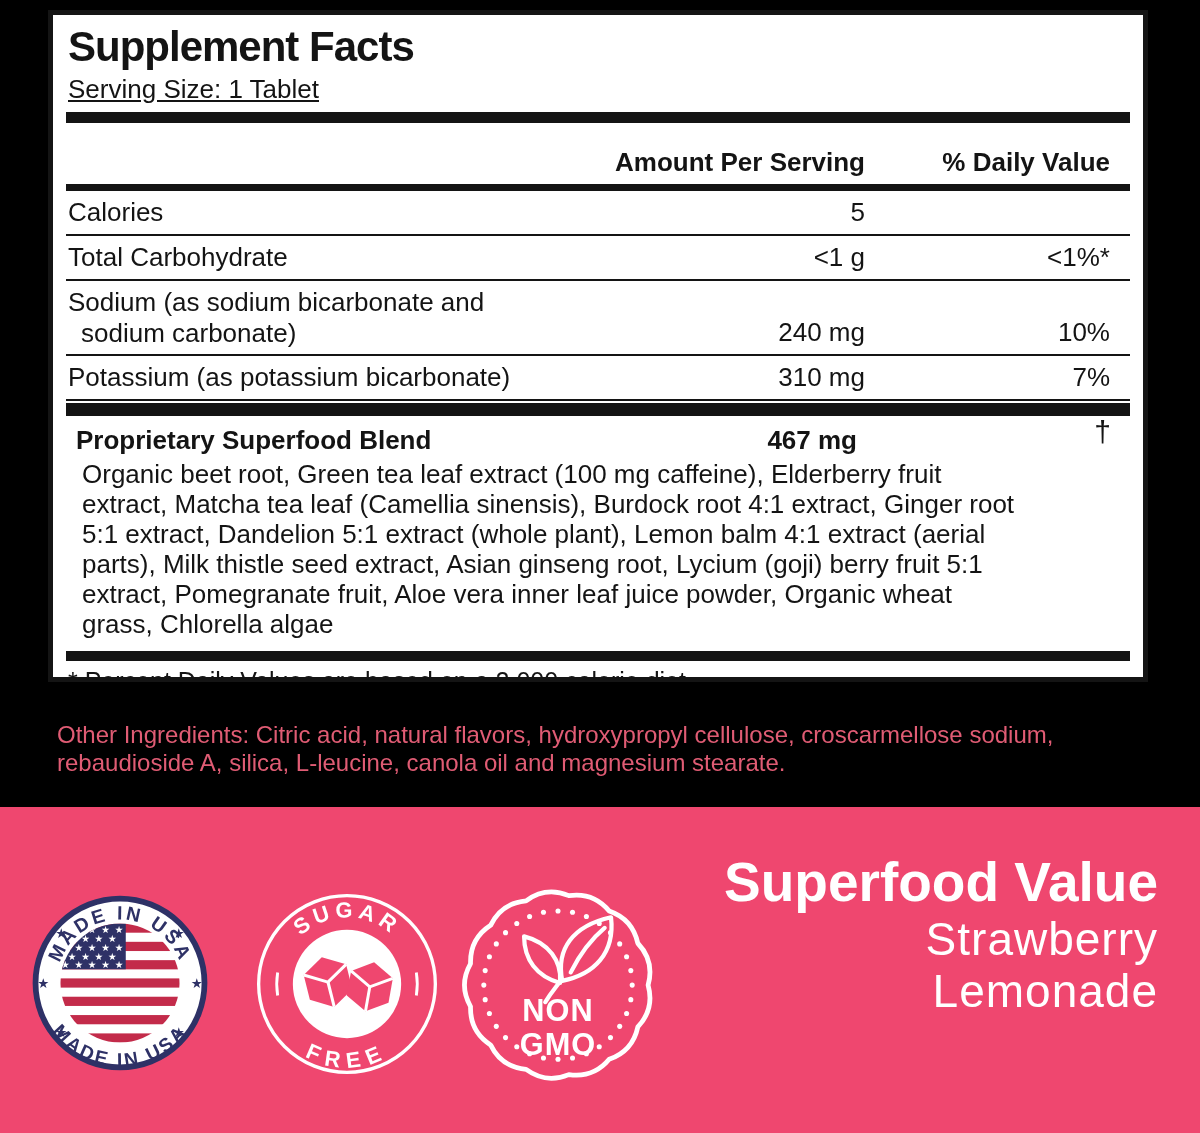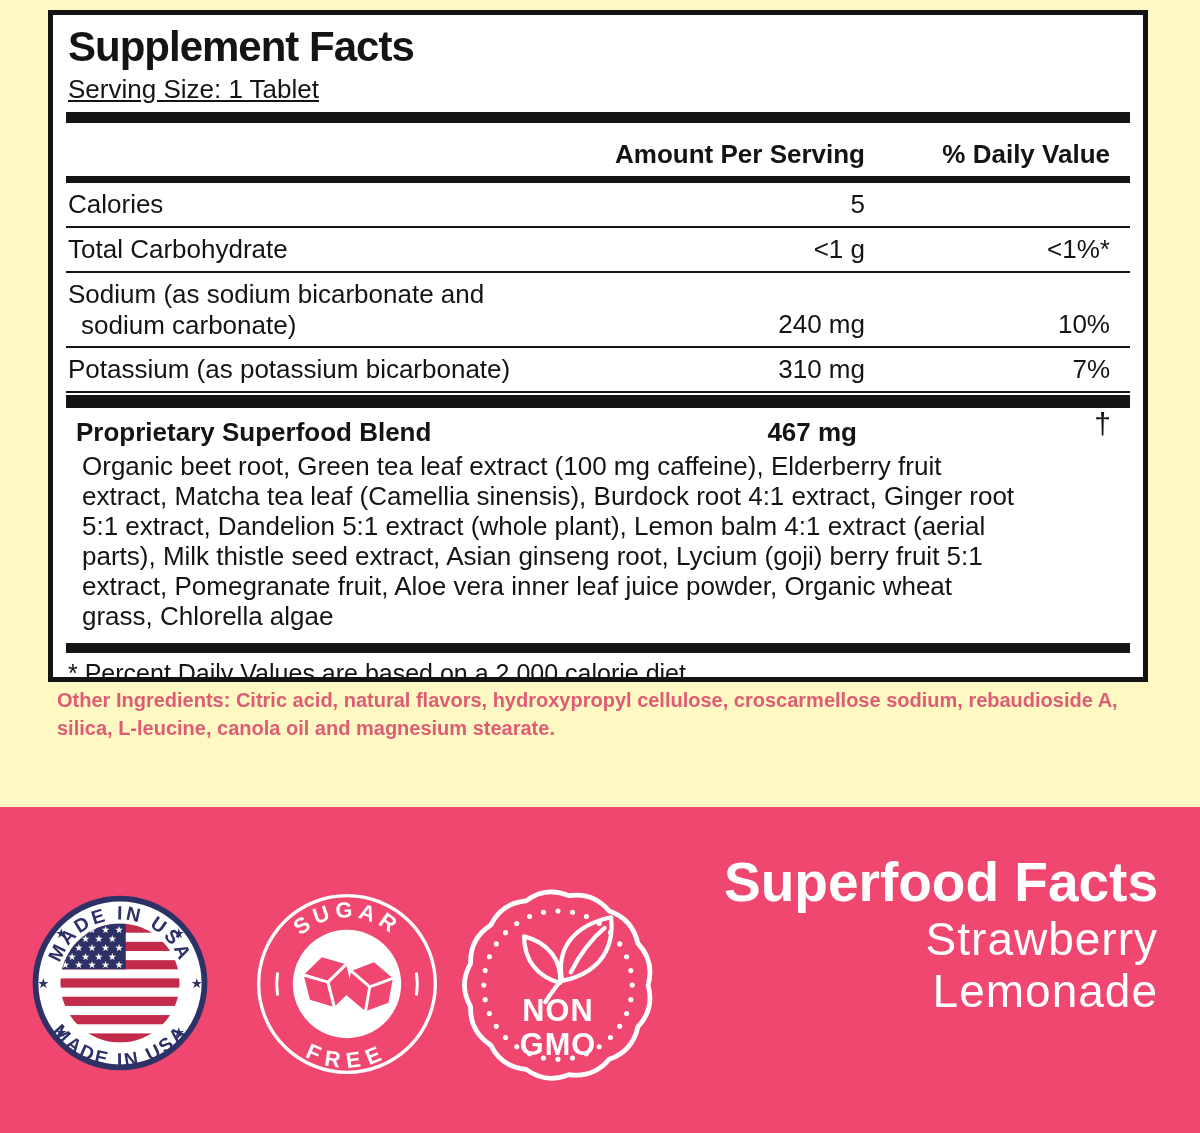--- a/index.html
+++ b/index.html
@@ -5,53 +5,53 @@
   :root{
     --banner-pink:#EF476F;
     --ingredients-pink:#E05C74;
     --ink:#141414;
     --flag-navy:#2E3166;
     --flag-red:#C32B4A;
     --white:#FFFFFF;
   }
   *{box-sizing:border-box;margin:0;padding:0;}
   html,body{width:1200px;height:1133px;background:#fff;font-family:"Liberation Sans",sans-serif;color:var(--ink);}
-  .page{position:relative;width:1200px;height:1133px;overflow:hidden;background:#fef9c3;}
+  .page{position:relative;width:1200px;height:1133px;overflow:hidden;background:#000000;}
 
   
   .panel{position:absolute;left:48px;top:10px;width:1100px;height:672px;border:5px solid var(--ink);background:#fff;overflow:hidden;}
   .pad{padding-left:15px;padding-right:24px;}
   .panel-title{font-size:42px;font-weight:bold;letter-spacing:-1px;line-height:48px;margin-top:8px;}
   .serving{font-size:26px;line-height:32px;margin-top:2px;text-decoration:underline;}
   .bar{margin:0 13px;background:var(--ink);}
   .bar-serving{height:11px;margin-top:7px;}
   .bar-xthick{height:13px;margin-top:2px;}
   .bar-mid{height:10px;margin-top:4px;}
 
-  .nf-head{position:relative;margin:0 13px;padding:14px 2px 6px;border-bottom:7px solid var(--ink);font-size:26px;font-weight:bold;height:60px;}
+  .nf-head{position:relative;margin:0 13px;padding:14px 2px 6px;border-bottom:7px solid var(--ink);font-size:26px;font-weight:bold;height:68px;}
   .nf-head .amt,.nf-head .dv{position:absolute;bottom:6px;}
   .amt{right:265px;}
   .dv{right:20px;}
 
   .nf-row{position:relative;margin:0 13px;padding:5px 2px 6px;border-bottom:2px solid var(--ink);font-size:26px;line-height:32px;}
   .nf-row:last-of-type{border-bottom:none;}
   .nf-row .amt,.nf-row .dv{position:absolute;bottom:6px;}
   .nf-name2{display:block;padding-left:13px;line-height:30px;}
   .nf-name2:empty{display:none;}
 
   .blend-row{position:relative;margin:0 21px;padding:8px 2px 0;font-size:26px;font-weight:bold;line-height:32px;}
   .blend-row .amt{position:absolute;bottom:0;font-weight:bold;}
   .blend-row .dagger{position:absolute;right:11px;top:0;font-size:30px;font-weight:normal;}
   .blend-desc{padding:3px 118px 8px 29px;font-size:26px;line-height:30px;}
   .blend-desc .it{}
 
   .footnotes{margin:0 13px;padding:8px 2px 0;font-size:25px;line-height:24px;}
 
   
-  .other-ing{position:absolute;left:57px;top:686px;width:1095px;font-size:20px;line-height:28px;font-weight:bold;color:var(--ingredients-pink);}
+  .other-ing{position:absolute;left:57px;top:721px;width:1095px;font-size:24px;line-height:28px;font-weight:normal;color:var(--ingredients-pink);}
 
   
   .banner{position:absolute;left:0;top:807px;width:1200px;height:326px;background:var(--banner-pink);}
   .badge{position:absolute;}
   .badge-usa{left:24px;top:80px;width:192px;height:192px;}
   .badge-sugar{left:252px;top:82px;width:190px;height:190px;}
   .badge-gmo{left:452px;top:70px;width:212px;height:212px;}
   .banner-titles{position:absolute;right:42px;top:44px;text-align:right;color:var(--white);}
   .product-name{font-size:55px;font-weight:bold;line-height:62px;letter-spacing:0;}
   .flavor{font-size:46px;font-weight:normal;line-height:52px;letter-spacing:1px;}
@@ -245,18 +245,18 @@
         <path d="M 88,118 C 94,108 99,103 103,97"></path>
         <path d="M 104,98 C 98,68 114,46 150,38 C 154,72 134,92 104,98 Z"></path>
         <path d="M 112,90 C 120,74 132,58 144,48"></path>
         <path d="M 102,100 C 80,94 68,78 68,56 C 92,62 103,80 102,98 Z"></path>
       </g>
       <text class="gmo-label" x="100" y="136">NON</text>
       <text class="gmo-label" x="100" y="168">GMO</text>
     </svg>
 
     <div class="banner-titles">
-      <div class="product-name">Superfood Facts</div>
+      <div class="product-name">Superfood Value</div>
       <div class="flavor">Strawberry</div>
       <div class="flavor">Lemonade</div>
     </div>
   </div>
 </div>
 
 </body></html>

